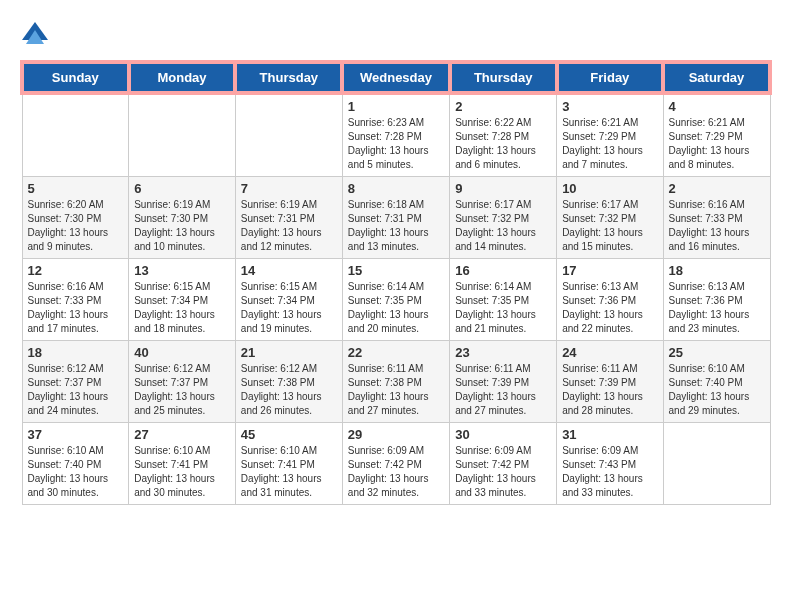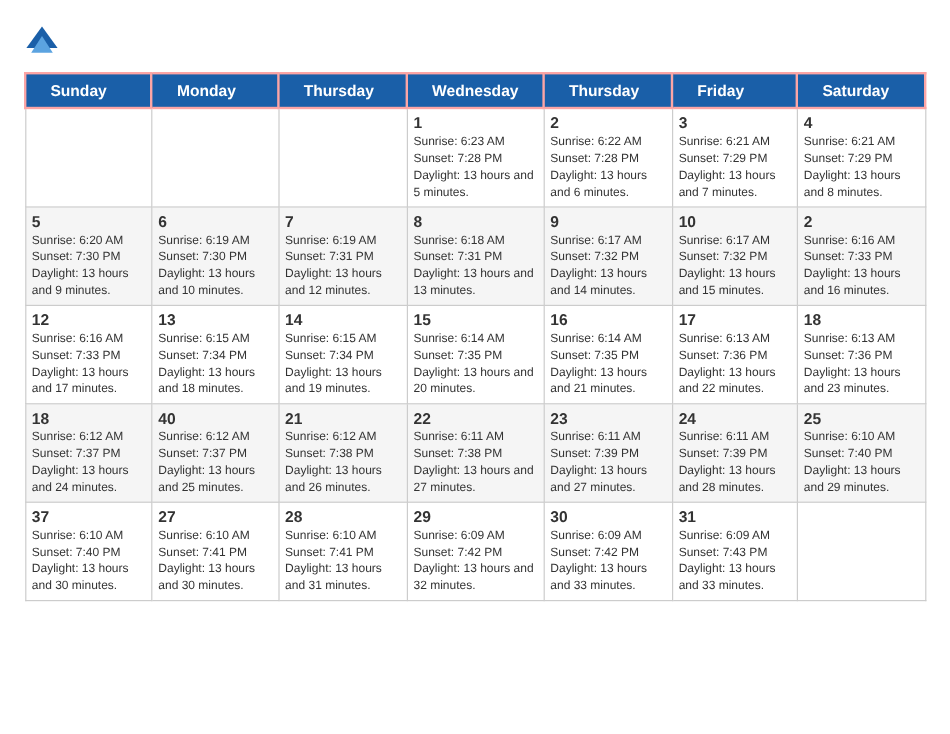--- a/index.html
+++ b/index.html
@@ -52,24 +52,24 @@
       font-size: 16px;
       color: #555;
     }
     .calendar {
       width: 100%;
       border-collapse: collapse;
     }
     .calendar th {
       background: #1a5fa8;
       color: #fff;
-      text-align: left;
-      padding: 6px 20px;
+      text-align: center;
+      padding: 6px 4px;
       font-size: 13px;
-      border: 2px solid #fca5a5;
+      border: 4px solid #fca5a5;
     }
     .calendar td {
       vertical-align: top;
       border: 1px solid #ccc;
       padding: 4px 5px;
       width: 108px;
       min-height: 80px;
       background: #fff;
     }
     .calendar tr:nth-child(even) td {
@@ -238,21 +238,21 @@
       <tr>
         <td>
           <span class="day-num">37</span>
           <div class="day-info">Sunrise: 6:10 AM<br>Sunset: 7:40 PM<br>Daylight: 13 hours and 30 minutes.</div>
         </td>
         <td>
           <span class="day-num">27</span>
           <div class="day-info">Sunrise: 6:10 AM<br>Sunset: 7:41 PM<br>Daylight: 13 hours and 30 minutes.</div>
         </td>
         <td>
-          <span class="day-num">28</span>
+          <span class="day-num">45</span>
           <div class="day-info">Sunrise: 6:10 AM<br>Sunset: 7:41 PM<br>Daylight: 13 hours and 31 minutes.</div>
         </td>
         <td>
           <span class="day-num">29</span>
           <div class="day-info">Sunrise: 6:09 AM<br>Sunset: 7:42 PM<br>Daylight: 13 hours and 32 minutes.</div>
         </td>
         <td>
           <span class="day-num">30</span>
           <div class="day-info">Sunrise: 6:09 AM<br>Sunset: 7:42 PM<br>Daylight: 13 hours and 33 minutes.</div>
         </td>

